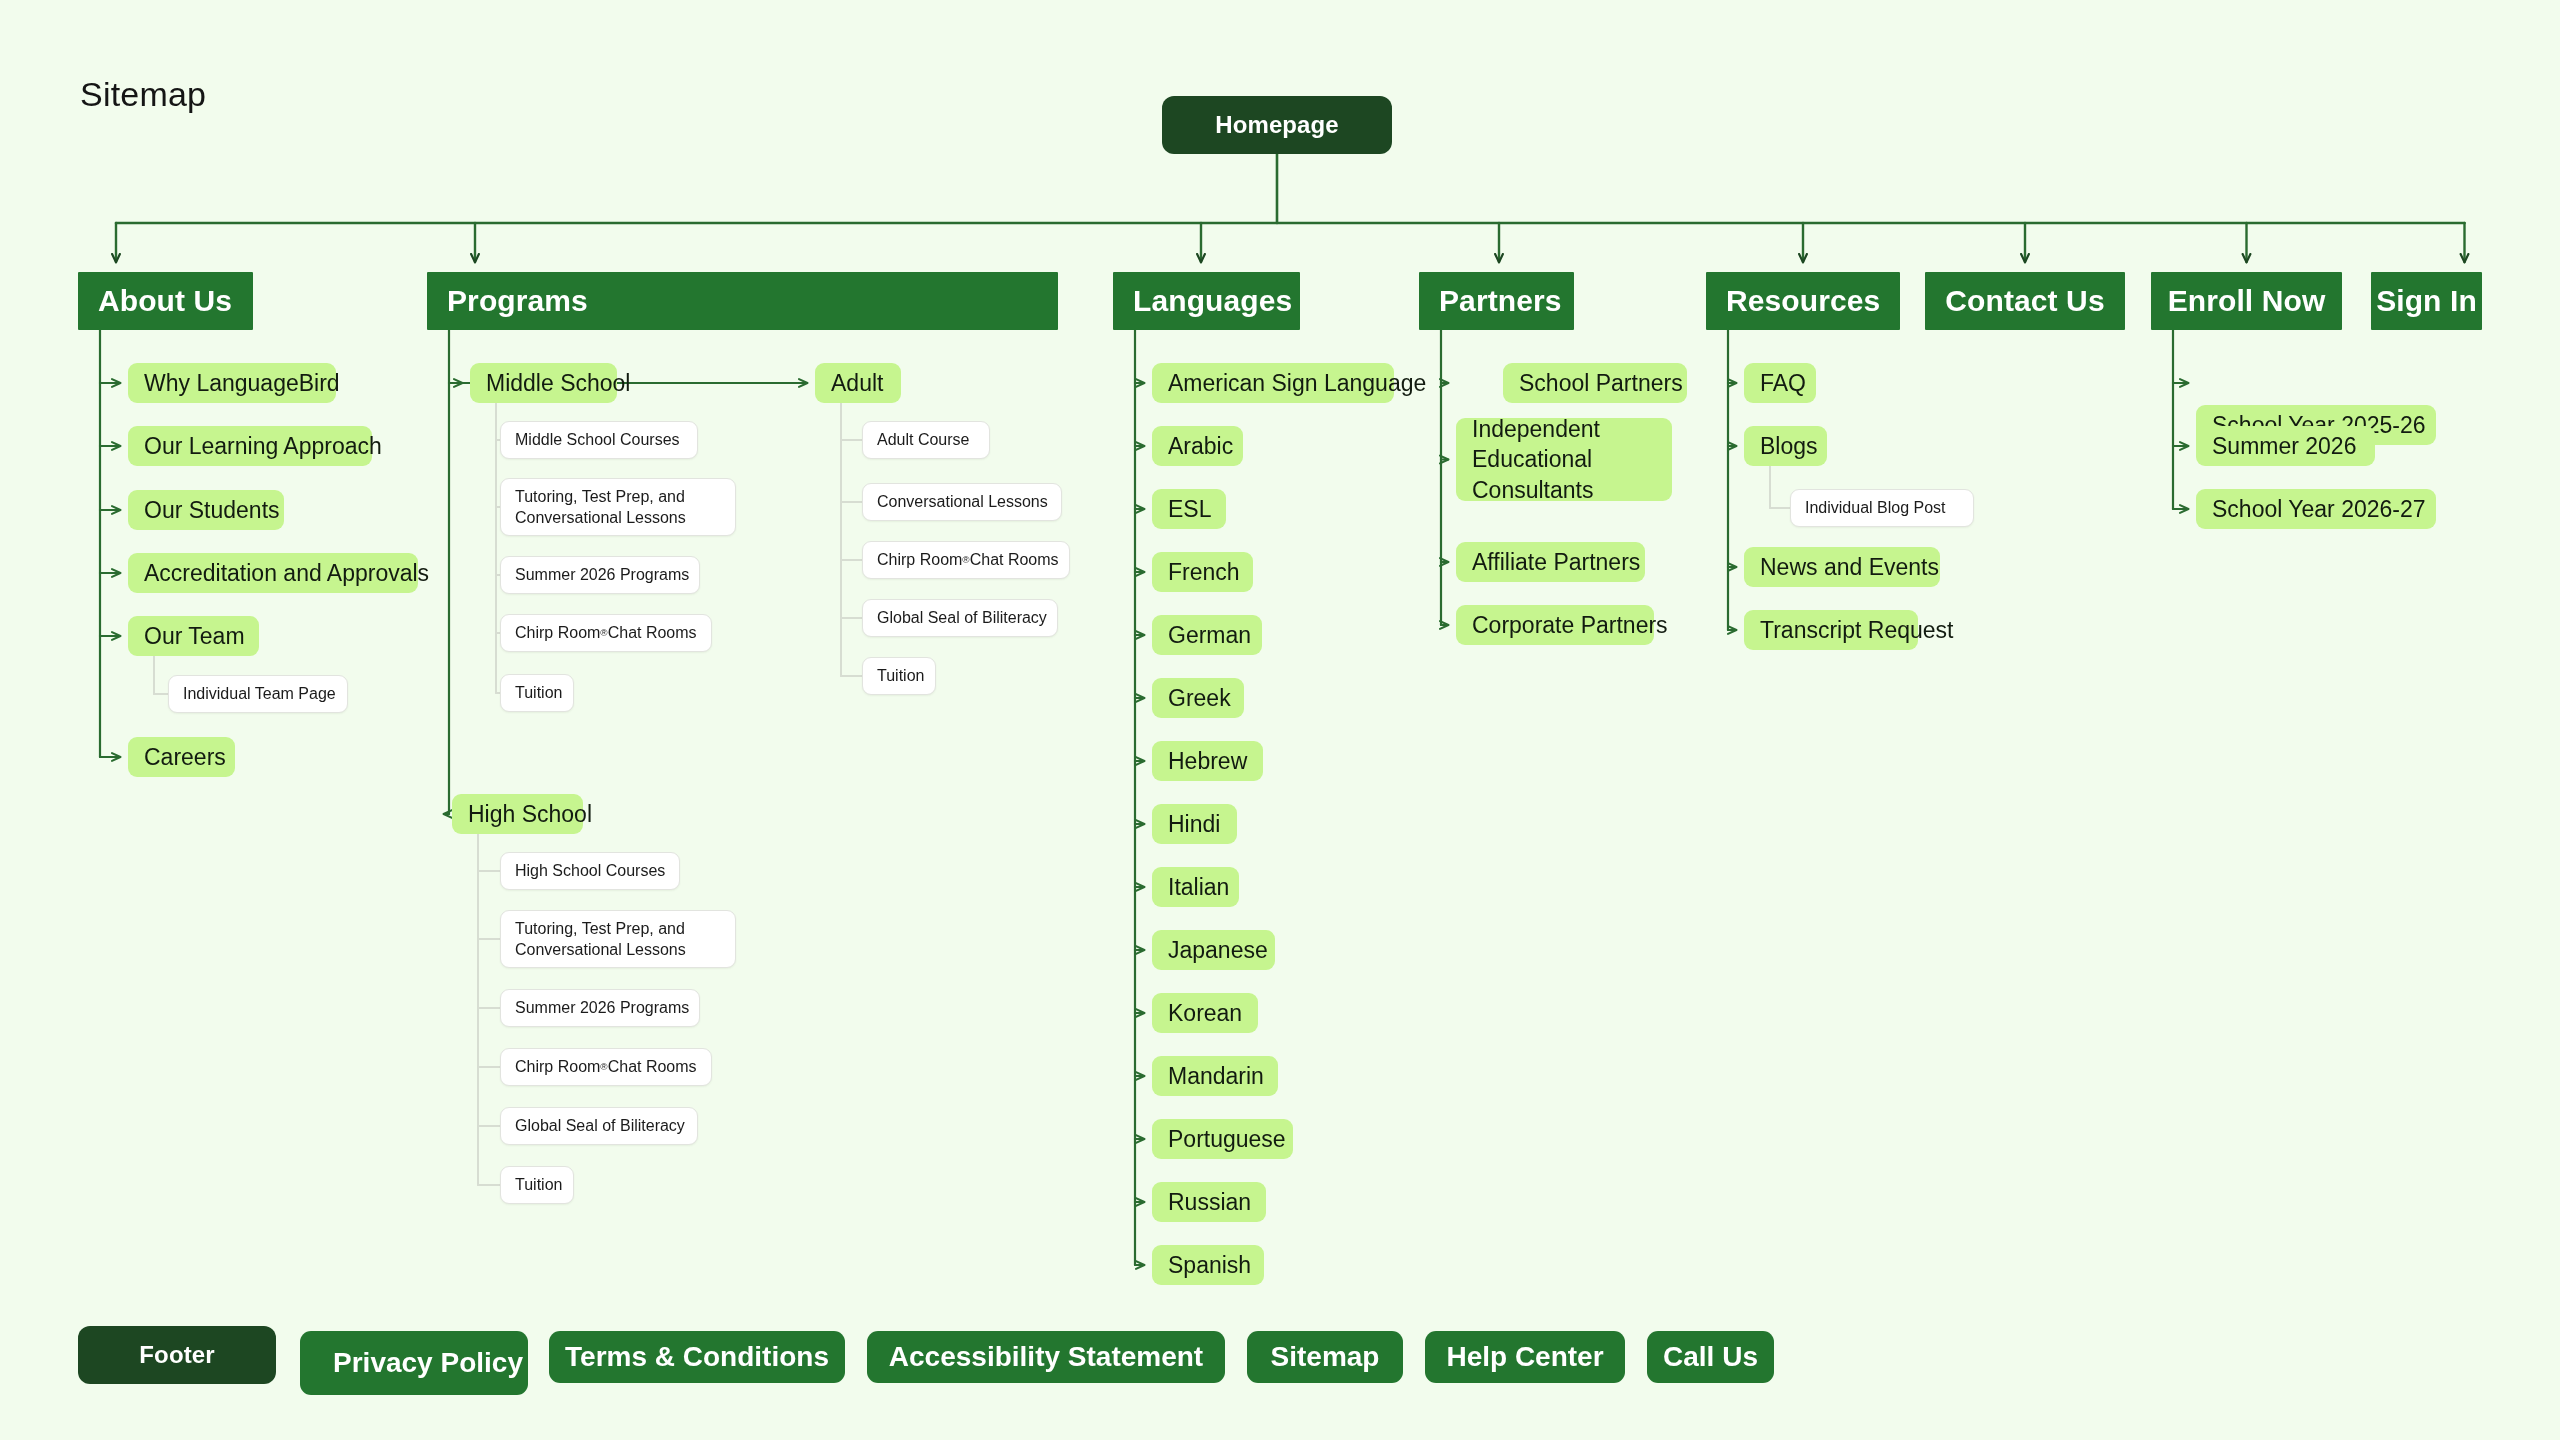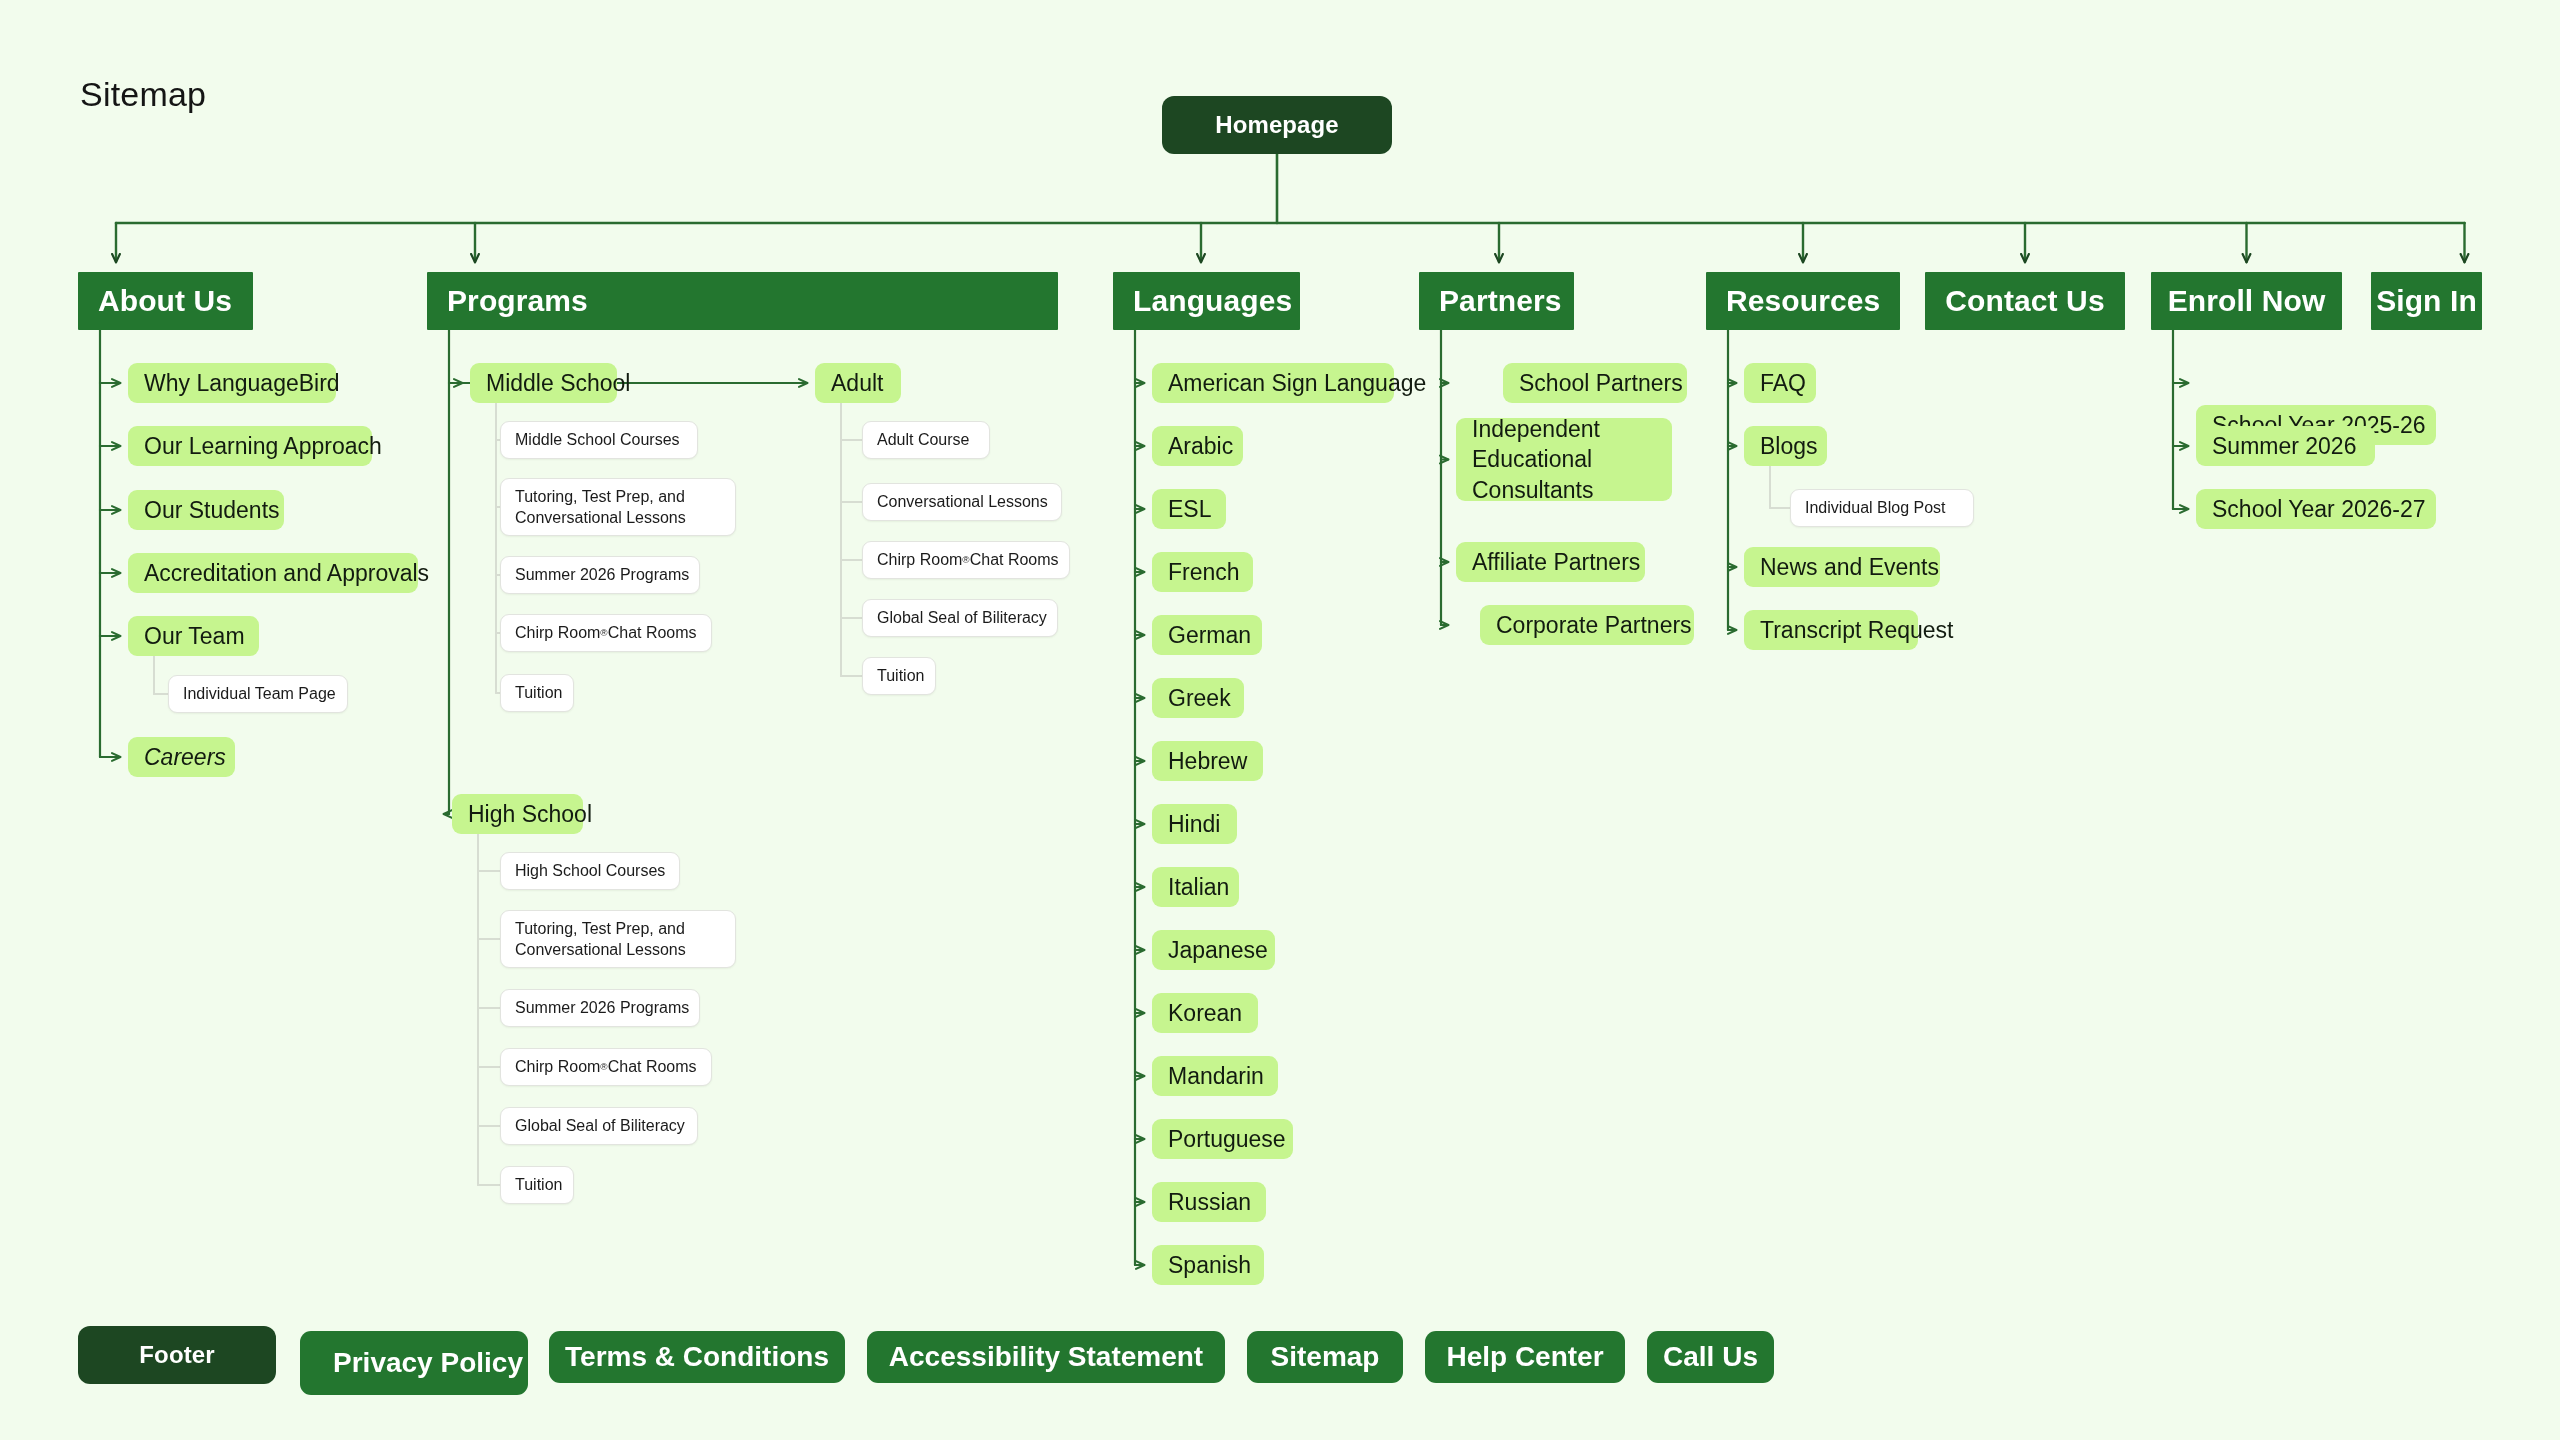--- a/index.html
+++ b/index.html
@@ -214,21 +214,21 @@
 
   <div id="nodes">
       <div class="node n-root" style="left: 1162px; top: 96px; width: 230px; height: 58px;">Homepage</div>
       <div class="node n-sec left" style="left: 78px; top: 272px; width: 175px; height: 58px;">About Us</div>
       <div class="node n-item" style="left: 128px; top: 363px; width: 208px; height: 40px;">Why LanguageBird</div>
       <div class="node n-item" style="left: 128px; top: 426px; width: 244px; height: 40px;">Our Learning Approach</div>
       <div class="node n-item" style="left: 128px; top: 490px; width: 156px; height: 40px;">Our Students</div>
       <div class="node n-item" style="left: 128px; top: 553px; width: 290px; height: 40px;">Accreditation and Approvals</div>
       <div class="node n-item" style="left: 128px; top: 616px; width: 131px; height: 40px;">Our Team</div>
       <div class="node n-leaf" style="left: 168px; top: 675px; width: 180px; height: 38px;">Individual Team Page</div>
-      <div class="node n-item" style="left: 128px; top: 737px; width: 107px; height: 40px; font-style: italic;">Careers</div>
+      <div class="node n-item" style="left: 128px; top: 737px; width: 107px; height: 40px;">Careers</div>
       <div class="node n-sec left" style="left: 427px; top: 272px; width: 631px; height: 58px;">Programs</div>
       <div class="node n-item" style="left: 470px; top: 363px; width: 147px; height: 40px;">Middle School</div>
       <div class="node n-leaf" style="left: 500px; top: 421px; width: 198px; height: 38px;">Middle School Courses</div>
       <div class="node n-leaf multi" style="left: 500px; top: 478px; width: 236px; height: 58px;">Tutoring, Test Prep, and Conversational Lessons</div>
       <div class="node n-leaf" style="left: 500px; top: 556px; width: 200px; height: 38px;">Summer 2026 Programs</div>
       <div class="node n-leaf" style="left: 500px; top: 614px; width: 212px; height: 38px;">Chirp Room<sup class="reg">®</sup> Chat Rooms</div>
       <div class="node n-leaf" style="left: 500px; top: 674px; width: 74px; height: 38px;">Tuition</div>
       <div class="node n-item" style="left: 815px; top: 363px; width: 86px; height: 40px;">Adult</div>
       <div class="node n-leaf" style="left: 862px; top: 421px; width: 128px; height: 38px;">Adult Course</div>
       <div class="node n-leaf" style="left: 862px; top: 483px; width: 200px; height: 38px;">Conversational Lessons</div>
@@ -255,21 +255,21 @@
       <div class="node n-item" style="left: 1152px; top: 930px; width: 123px; height: 40px;">Japanese</div>
       <div class="node n-item" style="left: 1152px; top: 993px; width: 106px; height: 40px;">Korean</div>
       <div class="node n-item" style="left: 1152px; top: 1056px; width: 126px; height: 40px;">Mandarin</div>
       <div class="node n-item" style="left: 1152px; top: 1119px; width: 141px; height: 40px;">Portuguese</div>
       <div class="node n-item" style="left: 1152px; top: 1182px; width: 114px; height: 40px;">Russian</div>
       <div class="node n-item" style="left: 1152px; top: 1245px; width: 112px; height: 40px;">Spanish</div>
       <div class="node n-sec left" style="left: 1419px; top: 272px; width: 155px; height: 58px;">Partners</div>
       <div class="node n-item" style="left: 1456px; top: 363px; width: 184px; height: 40px; margin-left: 47px;">School Partners</div>
       <div class="node n-item multi" style="left: 1456px; top: 418px; width: 216px; height: 83px;">Independent Educational Consultants</div>
       <div class="node n-item" style="left: 1456px; top: 542px; width: 189px; height: 40px;">Affiliate Partners</div>
-      <div class="node n-item" style="left: 1456px; top: 605px; width: 214px; height: 40px; margin-left: 24px;">Corporate Partners</div>
+      <div class="node n-item" style="left: 1456px; top: 605px; width: 198px; height: 40px;">Corporate Partners</div>
       <div class="node n-sec left" style="left: 1706px; top: 272px; width: 194px; height: 58px;">Resources</div>
       <div class="node n-item" style="left: 1744px; top: 363px; width: 72px; height: 40px;">FAQ</div>
       <div class="node n-item" style="left: 1744px; top: 426px; width: 83px; height: 40px;">Blogs</div>
       <div class="node n-leaf" style="left: 1790px; top: 489px; width: 184px; height: 38px;">Individual Blog Post</div>
       <div class="node n-item" style="left: 1744px; top: 547px; width: 196px; height: 40px;">News and Events</div>
       <div class="node n-item" style="left: 1744px; top: 610px; width: 174px; height: 40px;">Transcript Request</div>
       <div class="node n-sec" style="left: 1925px; top: 272px; width: 200px; height: 58px;">Contact Us</div>
       <div class="node n-sec" style="left: 2151px; top: 272px; width: 191px; height: 58px;">Enroll Now</div>
       <div class="node n-item" style="left: 2196px; top: 363px; width: 240px; height: 40px; margin-top: 42px;">School Year 2025-26</div>
       <div class="node n-item" style="left: 2196px; top: 426px; width: 179px; height: 40px;">Summer 2026</div>

